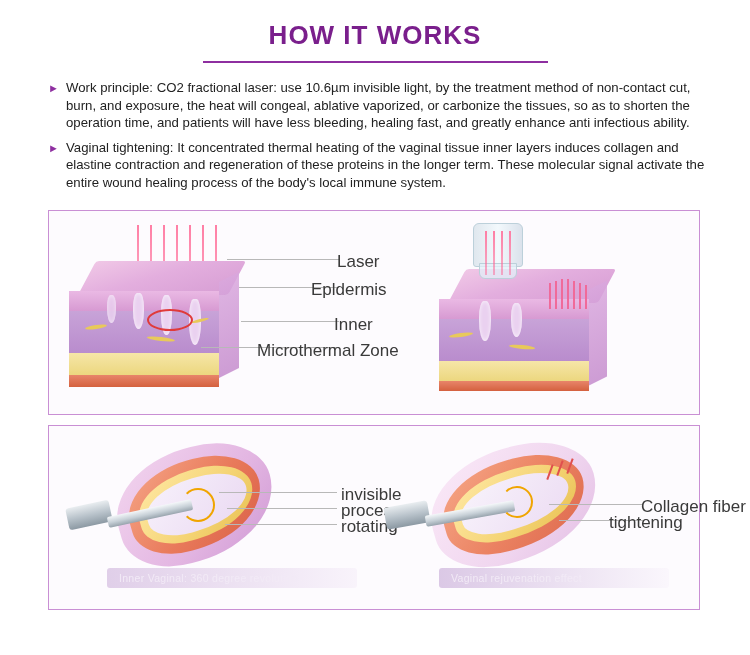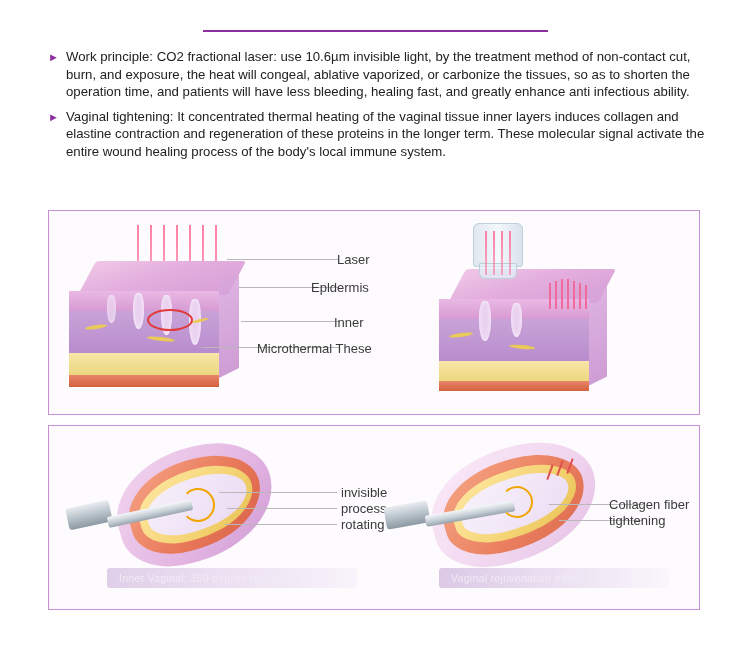--- a/index.html
+++ b/index.html
@@ -76,21 +76,21 @@
   }
   #panel-vaginal {
     left: 48px;
     top: 425px;
     width: 652px;
     height: 185px;
   }
 
   .fig-label {
     position: absolute;
-    font-size: 13px;
+    font-size: 17px;
     color: #3a3a3a;
     white-space: nowrap;
   }
   .leader {
     position: absolute;
     height: 1px;
     background: #b8b8b8;
   }
   .skin-top {
     position: absolute;
@@ -197,20 +197,21 @@
     width: 1.5px;
     background: #e0504f;
   }
 </style>
 </head>
 <body>
 
 <div class="page">
 
   <div class="title-wrap">
+    <h1 class="title">HOW IT WORKS</h1>
     <div class="title-rule"></div>
   </div>
 
   <div class="bullets">
     <div class="bullet">
       <span class="arrow">►</span>
       <span>Work principle: CO2 fractional laser: use 10.6µm invisible light, by the treatment method of non-contact cut, burn, and exposure, the heat will congeal, ablative vaporized, or carbonize the tissues, so as to shorten the operation time, and patients will have less bleeding, healing fast, and greatly enhance anti infectious ability.</span>
     </div>
     <div class="bullet">
       <span class="arrow">►</span>
@@ -252,21 +253,21 @@
     </div>
 
     <div class="leader" style="left:178px; top:48px;  width:112px;"></div>
     <div class="leader" style="left:190px; top:76px;  width:100px;"></div>
     <div class="leader" style="left:192px; top:110px; width:98px;"></div>
     <div class="leader" style="left:152px; top:136px; width:138px;"></div>
 
     <div class="fig-label" style="left:288px; top:41px;">Laser</div>
     <div class="fig-label" style="left:262px; top:69px;">Epldermis</div>
     <div class="fig-label" style="left:285px; top:104px;">Inner</div>
-    <div class="fig-label" style="left:208px; top:130px;">Microthermal These</div>
+    <div class="fig-label" style="left:208px; top:130px;">Microthermal Zone</div>
 
     <div>
       <div class="skin-top" style="left:408px; top:58px; width:150px; height:34px; border-radius:3px;"></div>
       <div class="skin-epi" style="left:390px; top:88px;  width:150px; height:20px;"></div>
       <div class="skin-derm" style="left:390px; top:108px; width:150px; height:42px;"></div>
       <div class="skin-fat" style="left:390px; top:150px; width:150px; height:20px;"></div>
       <div class="skin-muscle" style="left:390px; top:170px; width:150px; height:10px;"></div>
       <div class="skin-side" style="left:540px; top:74px; width:18px; height:96px; opacity:0.85;"></div>
 
       <div class="yellow-streak" style="left:400px; top:122px; width:24px; height:4px; transform:rotate(-7deg);"></div>
@@ -329,20 +330,20 @@
 
       <div style="position:absolute; left:452px; top:60px; width:28px; height:28px; border:2px solid #f0a500; border-radius:50%; border-left-color:transparent;"></div>
 
       <div class="arrow-red" style="left:500px; top:38px; height:16px; transform:rotate(20deg);"></div>
       <div class="arrow-red" style="left:510px; top:34px; height:16px; transform:rotate(20deg);"></div>
       <div class="arrow-red" style="left:520px; top:32px; height:16px; transform:rotate(20deg);"></div>
 
       <div class="leader" style="left:500px; top:78px; width:94px;"></div>
       <div class="leader" style="left:510px; top:94px; width:84px;"></div>
 
-      <div class="fig-label" style="left:560px; top:71px;">Collagen fiber</div>
+      <div class="fig-label" style="left:592px; top:71px;">Collagen fiber</div>
       <div class="fig-label" style="left:560px; top:87px;">tightening</div>
 
       <div class="caption-bar light" style="left:390px; top:142px; width:230px; height:20px;">Vaginal rejuvenation effect</div>
     </div>
   </div>
 
 </div>
 
 </body></html>

